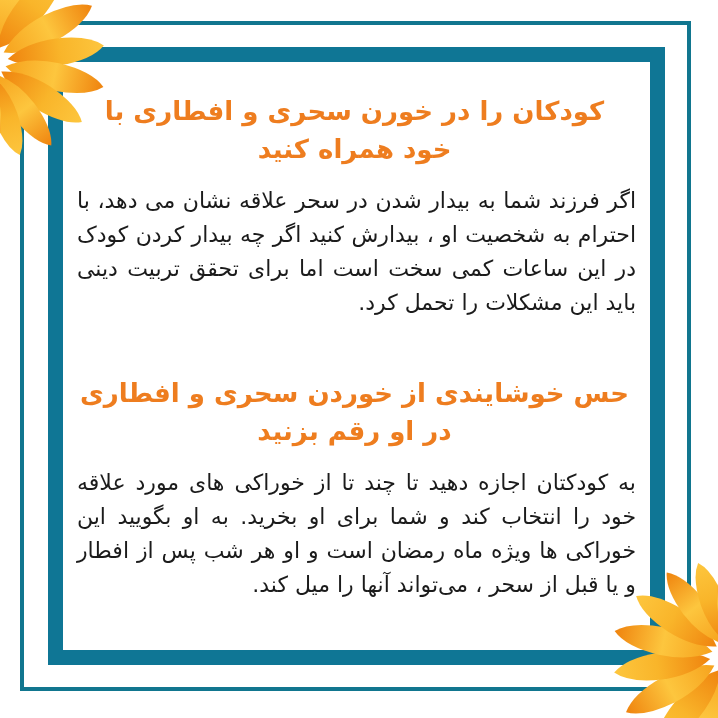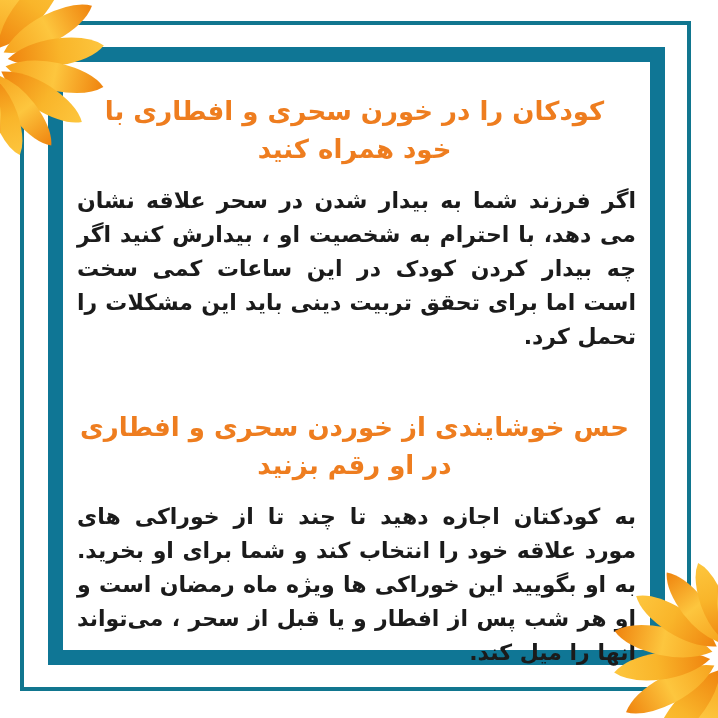--- a/index.html
+++ b/index.html
@@ -56,21 +56,21 @@
   }
   .heading.second {
     margin-top: 54px;
     text-align: center;
   }
   .body-text {
     margin: 0;
     color: #1b1b1b;
     font-size: 22px;
     line-height: 34px;
-    font-weight: bold;
+    font-weight: normal;
     text-align: justify;
     text-justify: inter-word;
   }
   .body-text.second {
     margin-top: 4px;
   }
 </style>
 </head>
 <body>
 

